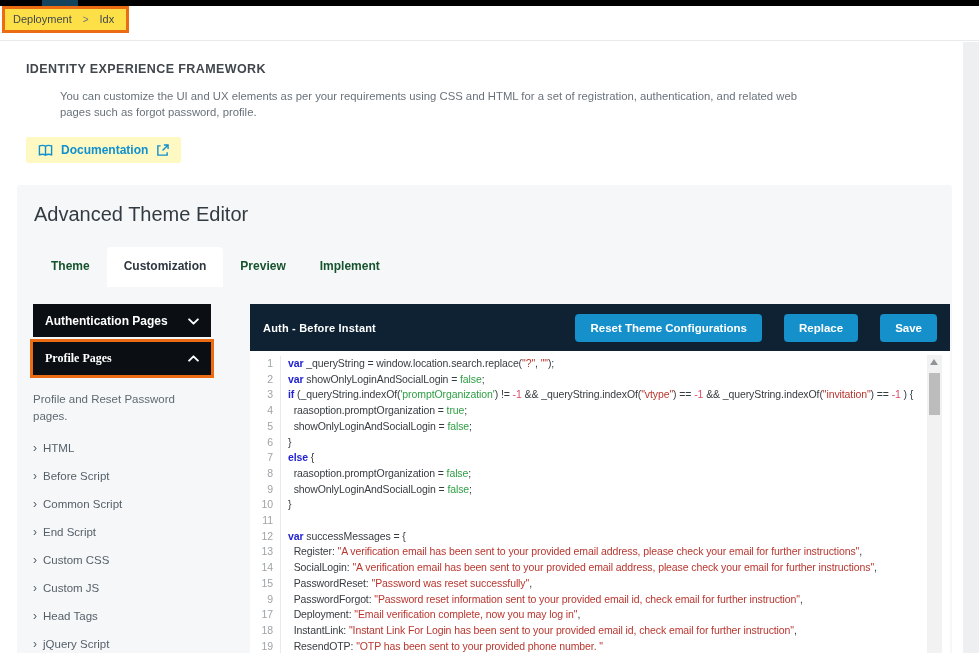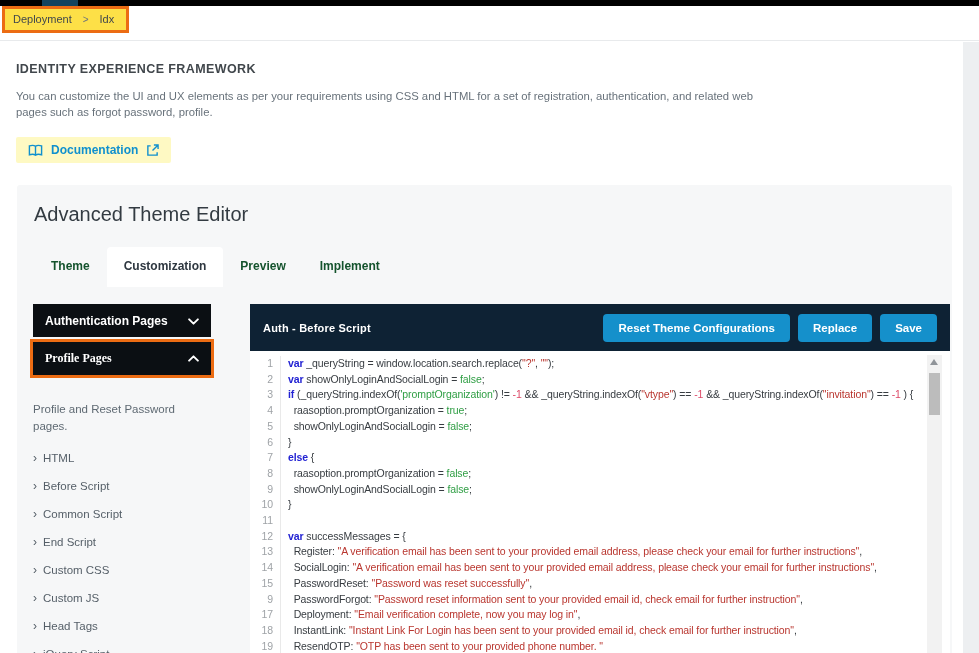--- a/index.html
+++ b/index.html
@@ -15,23 +15,23 @@
     border:3px solid #ec6c13; padding:4px 12px 5px 8px; display:flex; align-items:center; gap:11px;
     font-size:11px; color:#40474d; }
   .breadcrumb .sep { color:#6d747b; font-size:10px; }
 
   .top-divider { position:absolute; top:40px; left:0; width:979px; height:1px; background:#e8eaec; }
 
   
   .page-scroll-strip { position:absolute; top:42px; right:0; width:16px; height:611px; background:#edeff1; }
 
   
-  .intro { position:absolute; top:62px; left:16px; width:780px; }
+  .intro { position:absolute; top:62px; left:26px; width:780px; }
   .intro-title { font-size:12.5px; font-weight:bold; letter-spacing:.4px; color:#41474c; }
-  .intro-desc { margin-top:12px; font-size:11.3px; line-height:16px; color:#68727b; max-width:742px; }
+  .intro-desc { margin-top:12px; font-size:11.3px; line-height:16px; color:#68727b; max-width:742px;margin-left:34px; }
   .doc-btn { margin-top:17px; display:inline-flex; align-items:center; gap:8px;
     background:#fef9c3; color:#1090ce; font-size:12px; font-weight:bold;
     padding:6px 12px; border-radius:2px; cursor:pointer; }
   .doc-btn svg { display:block; }
 
   
   .panel { position:absolute; top:185px; left:17px; width:935px; height:478px;
     background:#f6f7f8; border-radius:3px 3px 0 0; }
   .panel-title { padding:18px 0 0 17px; font-size:20px; color:#333b42; }
 
@@ -41,32 +41,32 @@
 
   .content { display:flex; padding-left:16px; margin-top:17px; }
 
   
   .sidebar { width:200px; flex:none; }
   .accordion { width:178px; height:33px; background:#0b0f13; color:#fff;
     display:flex; align-items:center; justify-content:space-between;
     padding:0 12px; font-size:12px; font-weight:bold; margin-bottom:5px; cursor:pointer; }
   .accordion.highlight { outline:3px solid #ec6c13; margin-bottom:8px;font-family:Liberation Serif, serif; }
   .accordion svg { flex:none; }
-  .sidebar-desc { margin-top:26px; font-size:11.5px; line-height:17px; color:#5f6a73; width:160px; }
+  .sidebar-desc { margin-top:16px; font-size:11.5px; line-height:17px; color:#5f6a73; width:160px; }
   .sidebar-links { margin-top:9px; }
   .side-link { display:flex; align-items:center; gap:6px; padding:7px 0;
     font-size:11.5px; color:#555f68; cursor:pointer; }
   .side-link .chev { font-size:12px; color:#555f68; }
 
   
   .editor { width:700px; flex:none; margin-left:17px; background:#fff; }
   .editor-header { height:47px; background:#0e2234; display:flex; align-items:center;
     justify-content:space-between; padding:0 13px; }
   .editor-title { color:#fff; font-size:11px; font-weight:bold; letter-spacing:.2px; }
-  .editor-actions { display:flex; gap:8px; }
+  .editor-actions { display:flex; gap:22px; }
   .ed-btn { background:#1590cb; color:#fff; border:none; font-family:inherit;
     font-size:11.5px; font-weight:bold; padding:8px 15px; border-radius:4px; cursor:pointer; }
 
   .editor-body { position:relative; height:315px; background:#fff; overflow:hidden;
     padding-top:5px; font-size:10.5px; line-height:15.7px; letter-spacing:-0.1px; }
   .code-row { display:flex; }
   .ln { flex:none; width:31px; text-align:right; padding-right:7px; color:#9fa3a7;
     border-right:1px solid #e9e9e9; }
   .cl { flex:1; padding-left:7px; white-space:pre; overflow:hidden; color:#373c41; }
   .tk-k { color:#2323d3; font-weight:bold; }
@@ -173,21 +173,21 @@
           </div>
           <div class="side-link">
             <span class="chev">›</span>
             <span>jQuery Script</span>
           </div>
         </div>
       </div>
 
     <div class="editor">
       <div class="editor-header">
-        <div class="editor-title">Auth - Before Script</div>
+        <div class="editor-title">Auth - Before Instant</div>
         <div class="editor-actions" id="ed-actions">
             <button class="ed-btn">Reset Theme Configurations</button>
             <button class="ed-btn">Replace</button>
             <button class="ed-btn">Save</button>
           </div>
       </div>
       <div class="editor-body" id="code-body">
         <div class="code-row">
             <span class="ln">1</span>
             <span class="cl"><span class="tk-k">var</span><span> _queryString = window.location.search.replace(</span><span class="tk-s">"?"</span><span>, </span><span class="tk-s">""</span><span>);</span></span>

